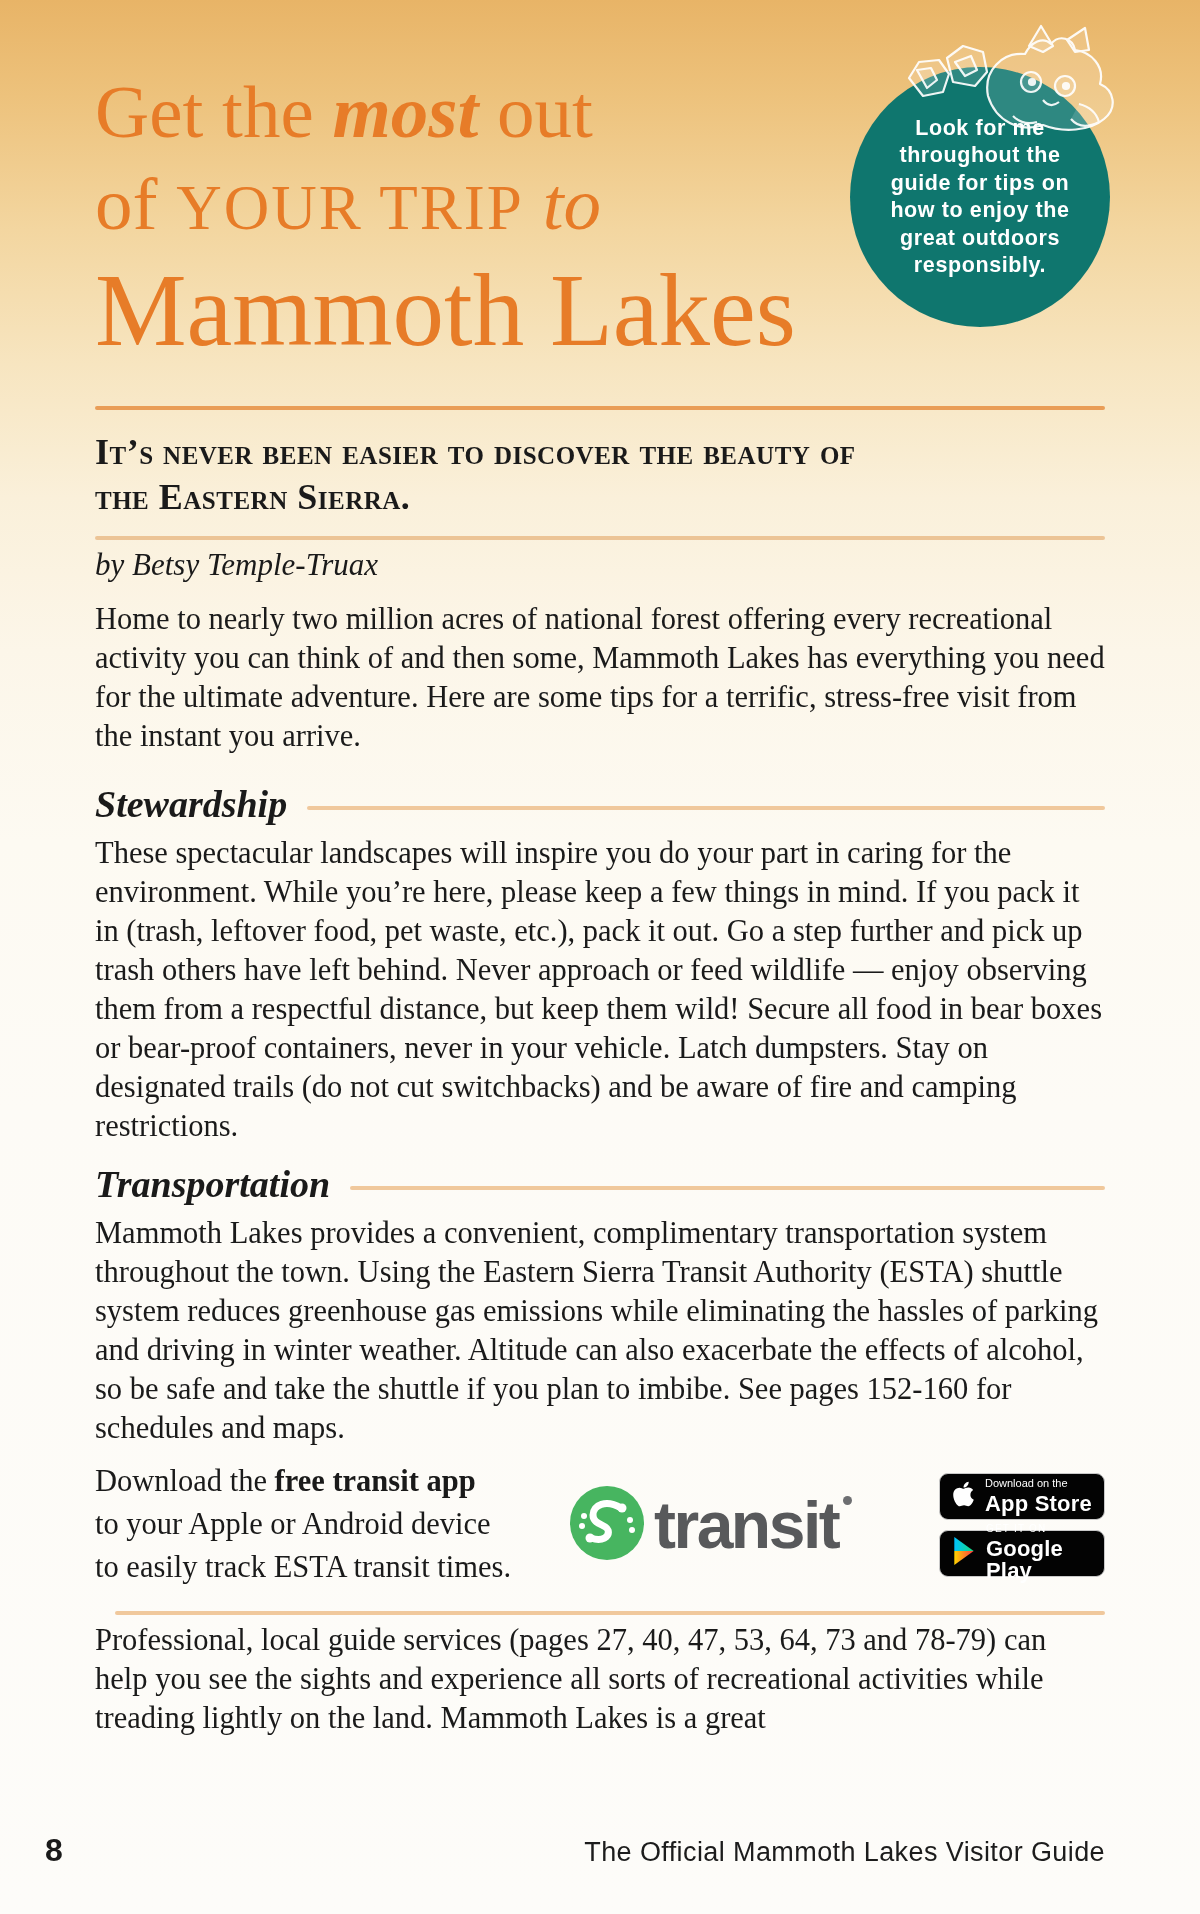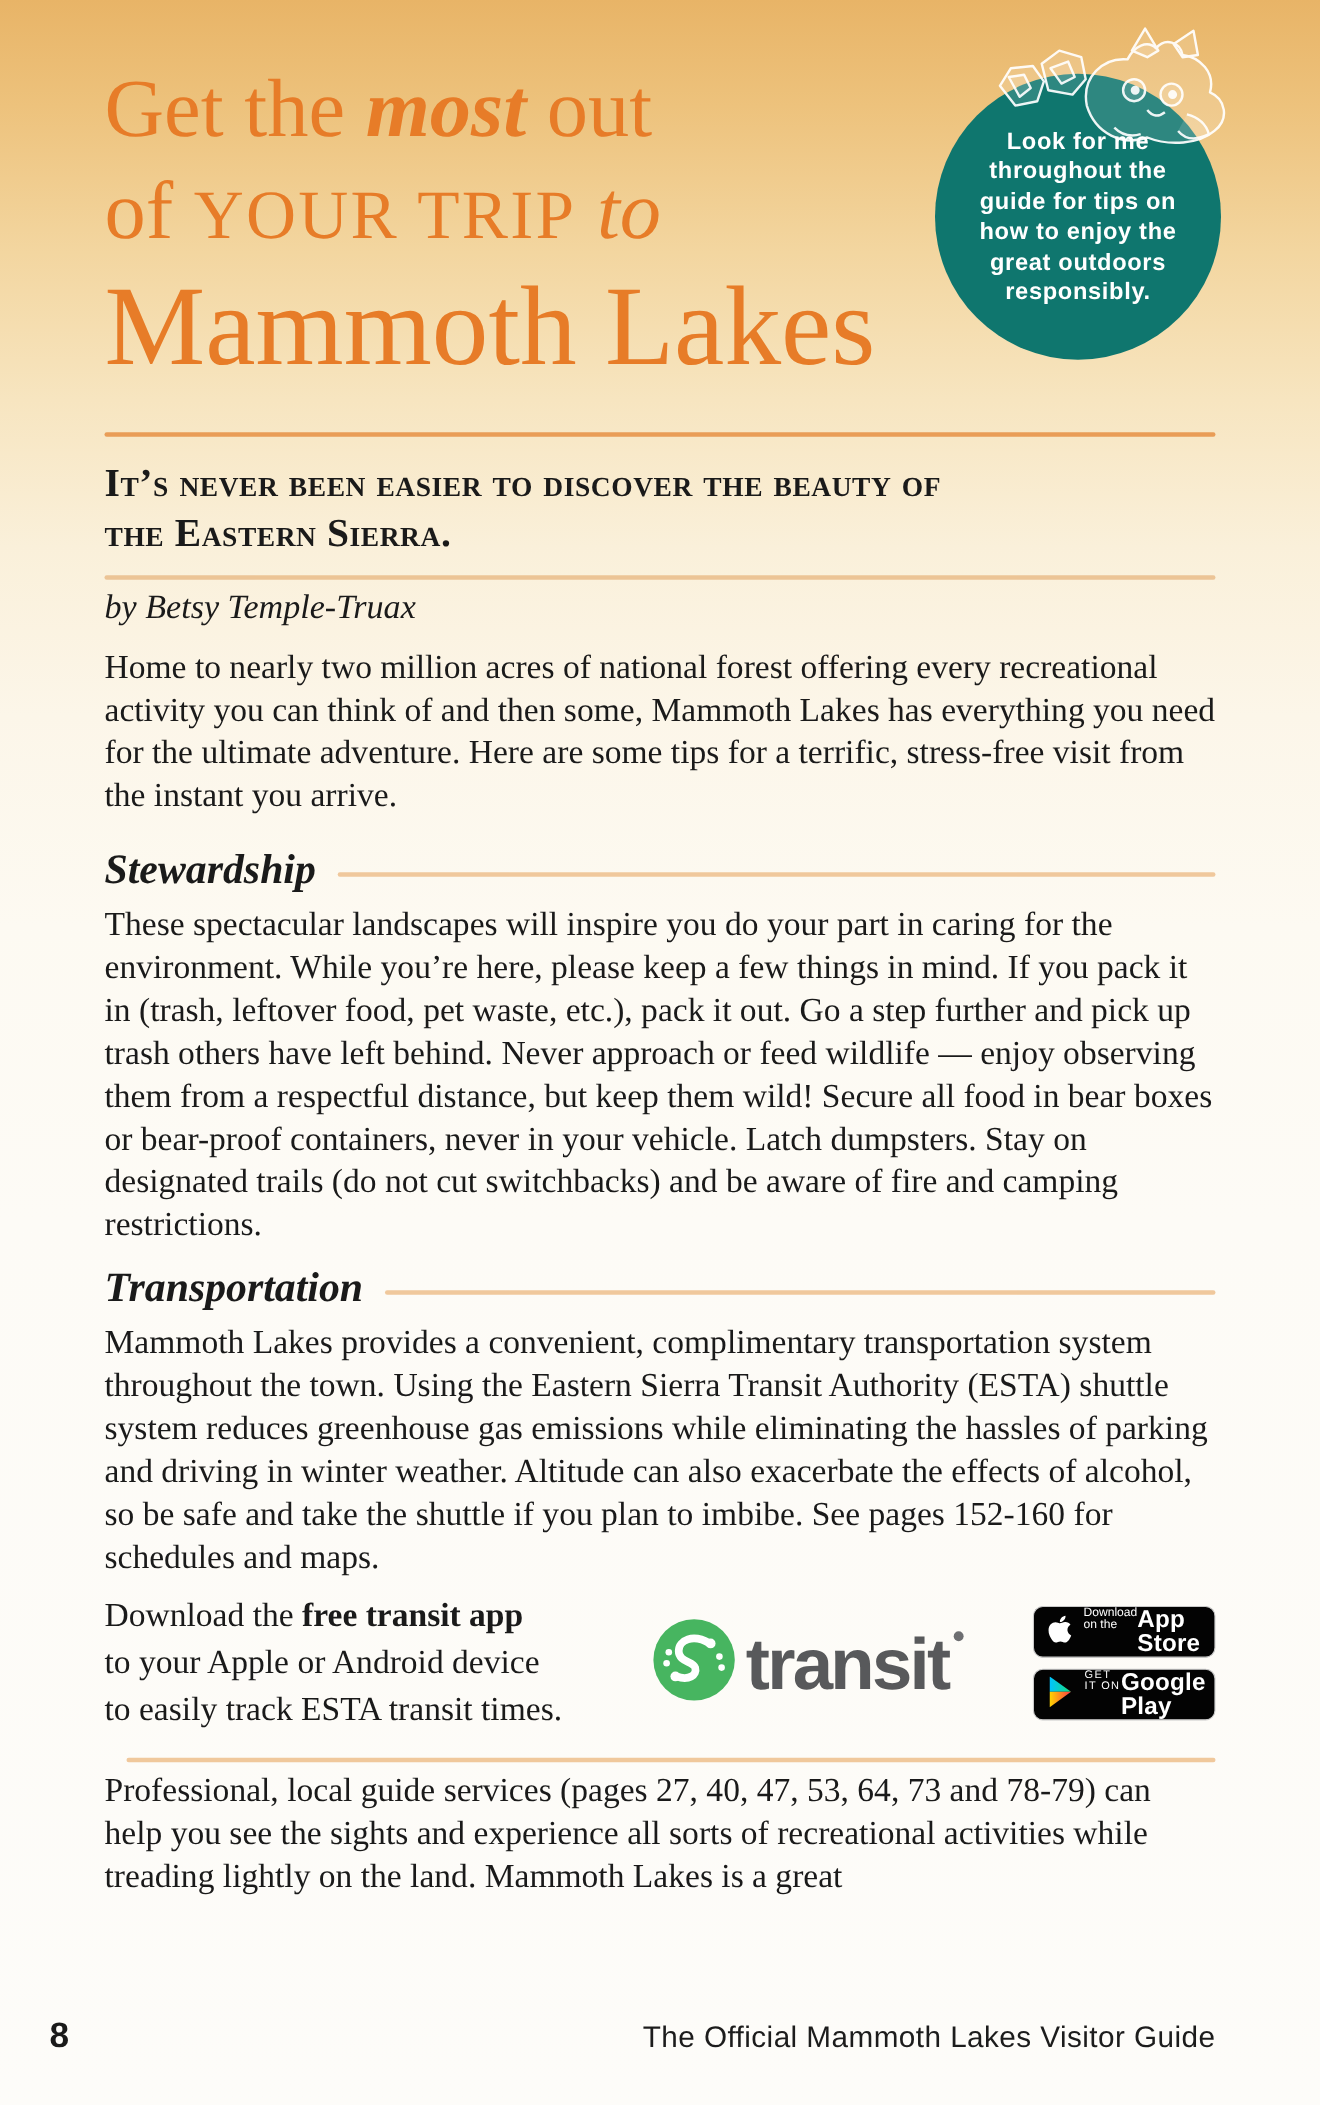--- a/index.html
+++ b/index.html
@@ -4,21 +4,21 @@
 <style>
   html,body{margin:0;padding:0;}
   body{
     width:1200px;height:1914px;position:relative;overflow:hidden;
     font-family:"Liberation Serif", serif;color:#1a1a1a;
     background:linear-gradient(180deg,#e9b striped 0) ;
     background:linear-gradient(180deg,
       #e8b467 0%, #edc27c 5%, #f3d6a0 12%, #f7e5c0 19%,
       #faf0da 26%, #fcf6e9 34%, #fdfaf2 44%, #fdfbf6 58%, #fdfcf9 100%);
   }
-  .content{position:absolute;left:95px;top:4px;width:1010px;}
+  .content{position:absolute;left:95px;top:16px;width:1010px;}
 
   
   .title{padding-top:50px;color:#e77c28;width:760px;}
   .t-line1{font-size:75px;line-height:92px;white-space:nowrap;}
   .t-em{font-style:italic;font-weight:bold;}
   .t-line2{font-size:75px;line-height:92px;white-space:nowrap;}
   .t-caps{font-size:63px;letter-spacing:2px;}
   .t-ital{font-style:italic;}
   .t-line3{font-size:103px;line-height:112px;white-space:nowrap;}
 
@@ -41,32 +41,32 @@
     font-variant:small-caps;letter-spacing:.5px;}
   .byline{margin-top:6px;font-style:italic;font-size:31px;line-height:38px;}
   .para{margin-top:16px;font-size:30.5px;line-height:39px;}
   .sec-head{display:flex;align-items:center;margin-top:24px;}
   .sec-head .sh-text{font-size:38px;line-height:48px;font-style:italic;font-weight:bold;white-space:nowrap;}
   .sec-head .sh-rule{flex:1;height:4px;background:#f0c89c;border-radius:2px;margin-left:20px;margin-top:8px;}
   .sec-head.tight{margin-top:14px;}
   .sec-body{margin-top:6px;font-size:30.5px;line-height:39px;}
 
   
-  .transit-row{margin-top:12px;display:flex;align-items:center;gap:24px;}
+  .transit-row{margin-top:12px;display:flex;align-items:center;}
   .transit-text{width:462px;flex-shrink:0;font-size:30.5px;line-height:43px;}
   .transit-logo{display:flex;align-items:center;margin-left:12px;}
   .transit-word{font-family:"Liberation Sans", sans-serif;font-weight:bold;color:#58595b;
     font-size:66px;letter-spacing:-2.5px;margin-left:9px;line-height:74px;}
   .tm-dot{display:inline-block;width:9px;height:9px;border-radius:50%;background:#6d6e71;
     position:relative;top:-24px;left:5px;}
   .store-badges{margin-left:auto;display:flex;flex-direction:column;gap:10px;}
   .store-badge{width:166px;height:47px;box-sizing:border-box;background:#030303;
     border:1.5px solid #c9c9c9;border-radius:9px;display:flex;align-items:center;
     gap:10px;padding:0 8px 0 12px;color:#fff;font-family:"Liberation Sans", sans-serif;}
-  .sb-col{display:flex;flex-direction:row;justify-content:center;line-height:1;}
+  .sb-col{display:flex;flex-direction:column;justify-content:center;line-height:1;}
   .sb-small{font-size:11px;margin-bottom:4px;}
   .gp-small{font-size:10px;letter-spacing:1.2px;margin-bottom:4px;}
   .sb-big{font-size:22px;font-weight:bold;letter-spacing:.2px;}
 
   
   .footer-num{position:absolute;left:45px;top:1832px;font-family:"Liberation Sans", sans-serif;
     font-weight:bold;font-size:32px;}
   .footer-title{position:absolute;right:95px;top:1837px;font-family:"Liberation Sans", sans-serif;
     font-size:27px;letter-spacing:.4px;color:#1c1c1c;}
 </style>

